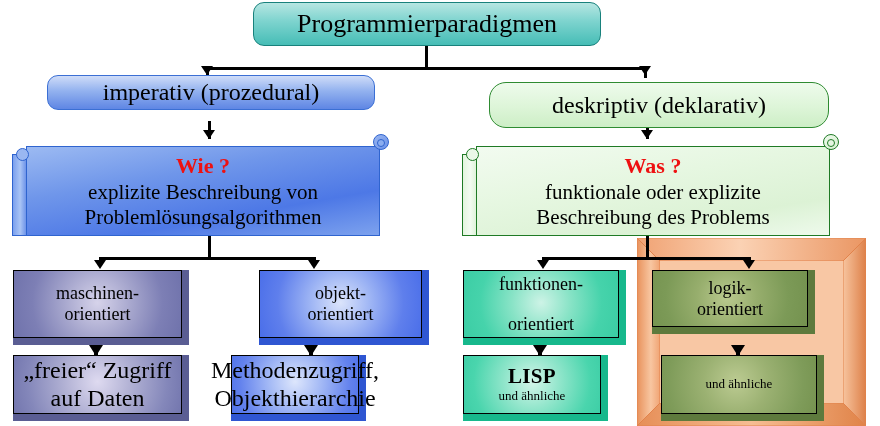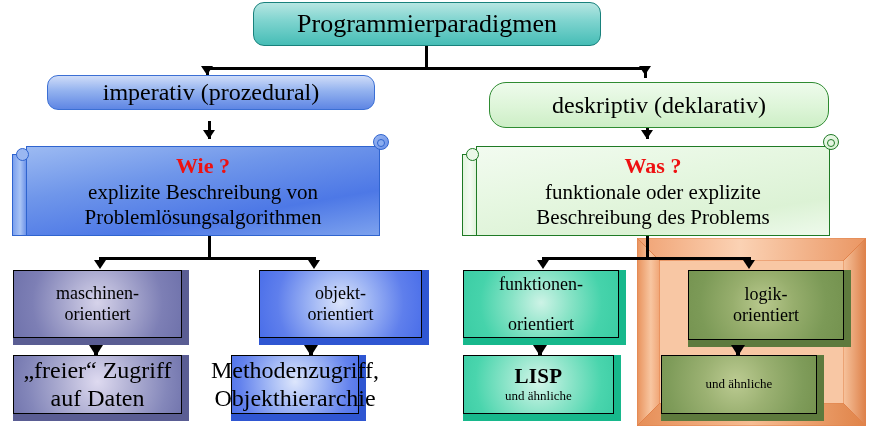--- a/index.html
+++ b/index.html
@@ -93,26 +93,26 @@
   #objekt .face{background:radial-gradient(circle at 50% 48%,#dbe4fb 0%,#9db4f4 35%,#5f7fec 72%,#4a6ee9 100%);}
   #objekt .sh-r,#objekt .sh-b{background:#2f56d2;}
   #methoden{left:231px;top:355px;width:135px;height:66px;}
   #methoden .face{background:radial-gradient(circle at 50% 45%,#dde6fc 0%,#a2b8f5 38%,#6382ed 78%,#4e72ea 100%);}
   #methoden .sh-r,#methoden .sh-b{background:#2f56d2;}
 
   
   #funktionen{left:463px;top:270px;width:163px;height:75px;}
   #funktionen .face{background:radial-gradient(circle at 50% 48%,#cdf3e6 0%,#88e3c6 35%,#46d3ab 72%,#3bcda4 100%);gap:19px;}
   #funktionen .sh-r,#funktionen .sh-b{background:#17b88c;}
-  #lisp{left:463px;top:355px;width:158px;height:66px;}
+  #lisp{left:463px;top:355px;width:145px;height:66px;}
   #lisp .face{background:radial-gradient(circle at 50% 45%,#d3f5e9 0%,#8fe5ca 38%,#4ad5ad 78%,#3ecea6 100%);}
   #lisp .sh-r,#lisp .sh-b{background:#17b88c;}
 
   
-  #logik{left:688px;top:270px;width:163px;height:77px;border-radius:27px;}
+  #logik{left:652px;top:270px;width:163px;height:64px;border-radius:27px;}
   #logik .face{background:radial-gradient(circle at 48% 48%,#b9c98e 0%,#97ae6d 35%,#7c9a57 72%,#74924f 100%);}
   #logik .sh-r,#logik .sh-b{background:#5e7a3d;}
   #prolog{left:661px;top:355px;width:163px;height:66px;}
   #prolog .face{background:radial-gradient(circle at 48% 45%,#bccb92 0%,#9bb172 38%,#7f9c5a 78%,#769350 100%);}
   #prolog .sh-r,#prolog .sh-b{background:#5e7a3d;}
 
   .lbl{font-size:18px;}
   .lbl-sm{font-size:24px;}
   .kw{font-weight:bold;font-size:21px;letter-spacing:.3px;}
   .kw-sub{font-size:13px;}

